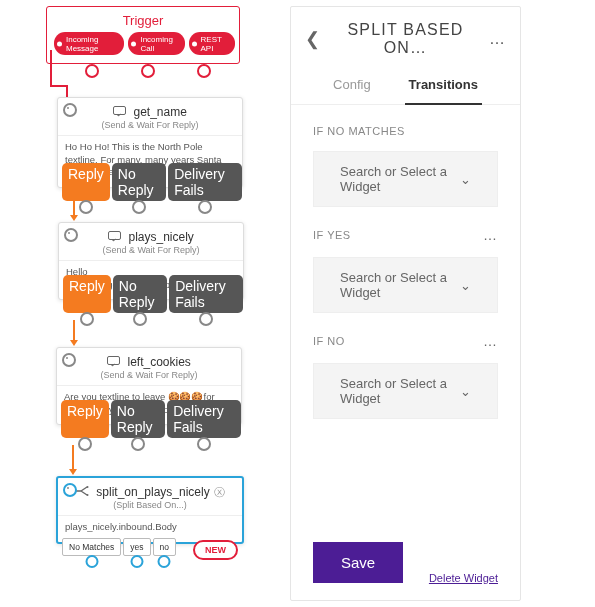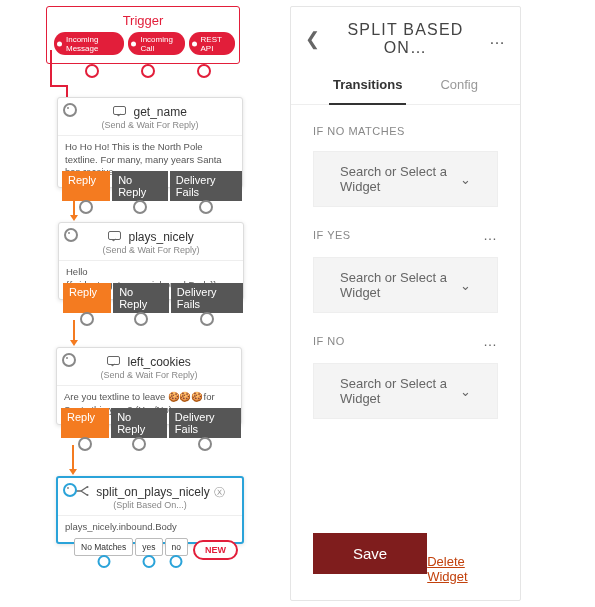--- a/index.html
+++ b/index.html
@@ -70,25 +70,25 @@
 
 .tags {
   position: absolute;
   left: 0;
   bottom: -14px;
   display: flex;
   gap: 2px;
   padding-left: 4px;
 }
 .pill {
-  font-size: 11px;
+  font-size: 14px;
   color: #fff;
   background: #565656;
-  padding: 3px 14px 3px 6px;
-  border-radius: 0;
+  padding: 3px 6px 3px 6px;
+  border-radius: 5px;
   position: relative;
 }
 .pill.orange { background: #f47b20; }
 .pill-dot {
   position: absolute;
   bottom: -13px;
   left: 50%;
   transform: translateX(-50%);
   width: 10px; height: 10px;
   border: 2px solid #888;
@@ -146,21 +146,21 @@
   border: 2px solid #e21e3a;
   border-radius: 50%;
   background: #fff;
 }
 
 
 .split-node {
   border: 2px solid #2aa3d9;
 }
 .split-node .anchor { border-color:#2aa3d9; }
-.split-tags { left: 12px; margin-top: 33px; }
+.split-tags { left: 0; margin-top: 33px; }
 .split-pill {
   font-size: 8.5px;
   color: #333;
   border: 1px solid #bbb;
   background: #fff;
   padding: 3px 6px;
   border-radius: 2px;
   position: relative;
 }
 .split-pill-dot {
@@ -305,30 +305,30 @@
 }
 .dropdown .chev { font-size: 13px; color:#666; }
 
 .footer {
   display: flex;
   justify-content: space-between;
   align-items: center;
   padding: 14px 22px 16px 22px;
 }
 .save-btn {
-  background: #7f1d1d;
+  background: #4c1d95;
   color: #fff;
   border: none;
   font-size: 15px;
-  padding: 12px 40px;
+  padding: 12px 28px;
   cursor: pointer;
 }
 .delete-link {
-  font-size: 13px;
-  color: #c2410c;
+  font-size: 11px;
+  color: #4c1d95;
   text-decoration: underline;
   cursor: pointer;
   margin-top: 32px;
 }
 </style>
 </head>
 <body>
 
 <div class="app">
 
@@ -456,22 +456,22 @@
   </div>
 
   <div class="panel">
     <div class="panel-header">
       <div class="back-btn">❮</div>
       <div class="panel-title">SPLIT BASED ON…</div>
       <div class="dots-btn">…</div>
     </div>
 
     <div class="tabbar">
+      <div class="tab">Config</div>
       <div class="tab active">Transitions</div>
-      <div class="tab">Config</div>
     </div>
 
     <div class="scroll-area">
 
       <div class="section">
         <div class="section-head">
           <span>IF NO MATCHES</span>
         </div>
         <div class="dropdown">
           <span>Search or Select a Widget</span>

